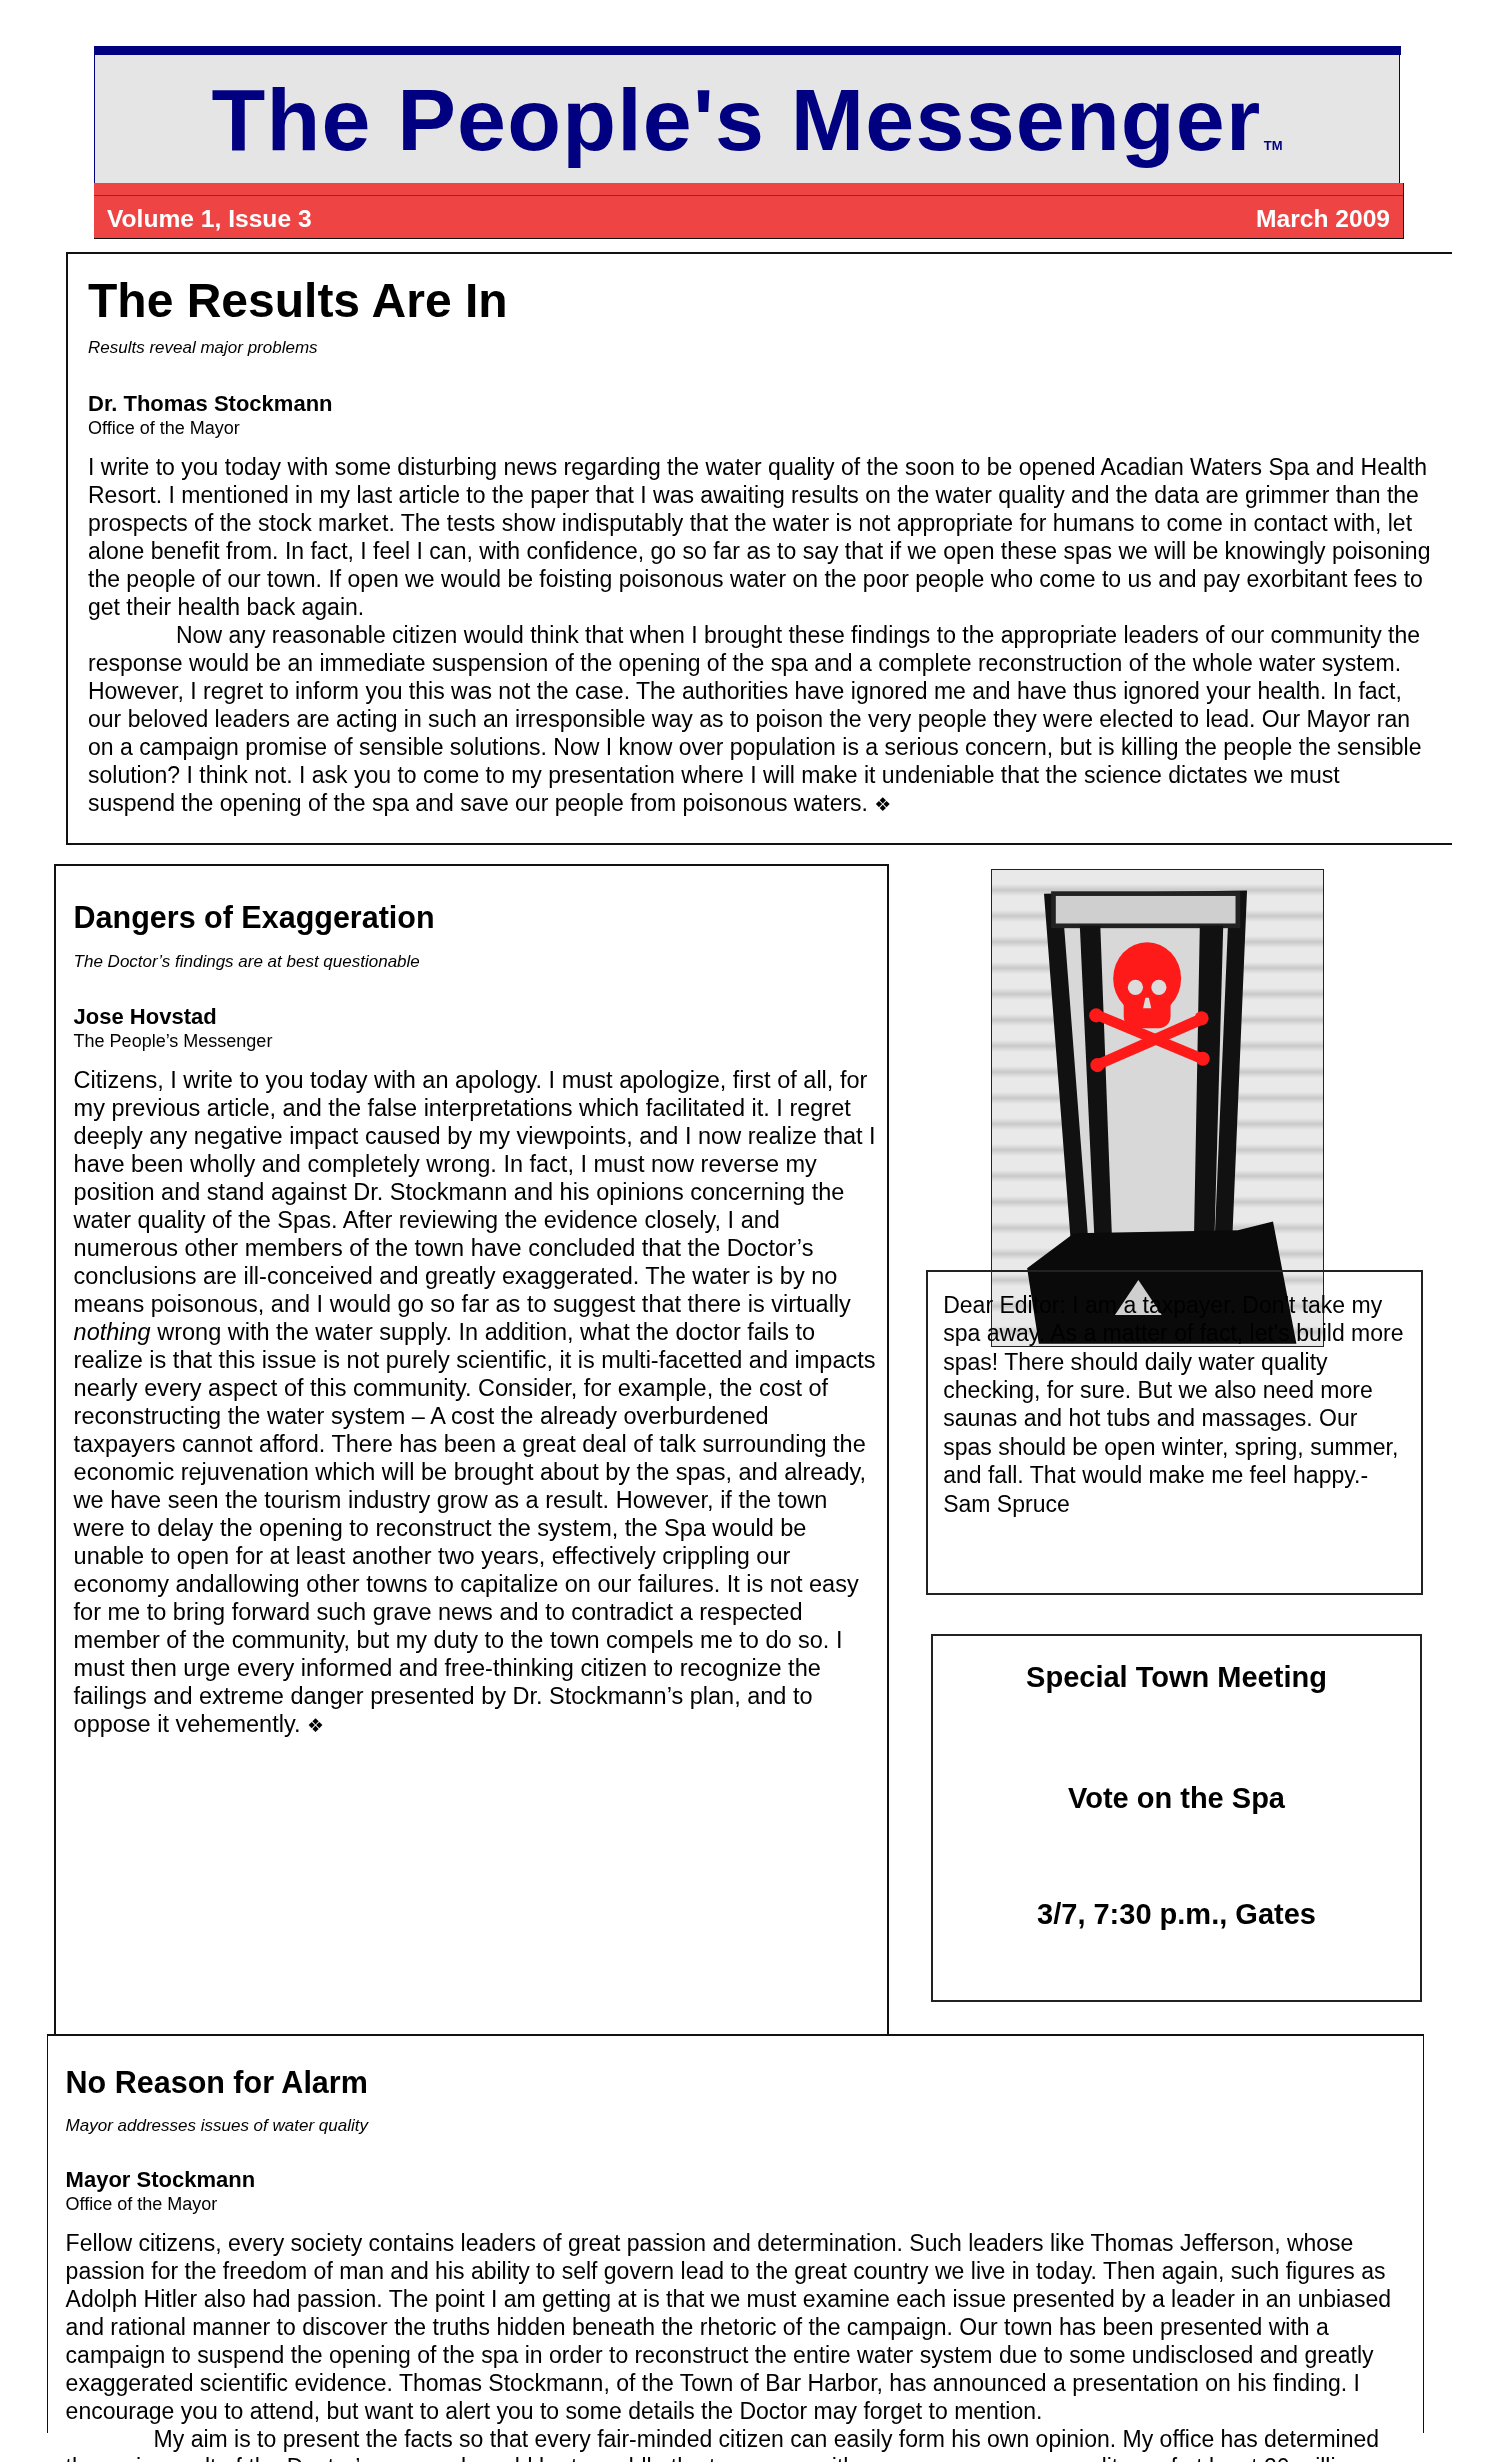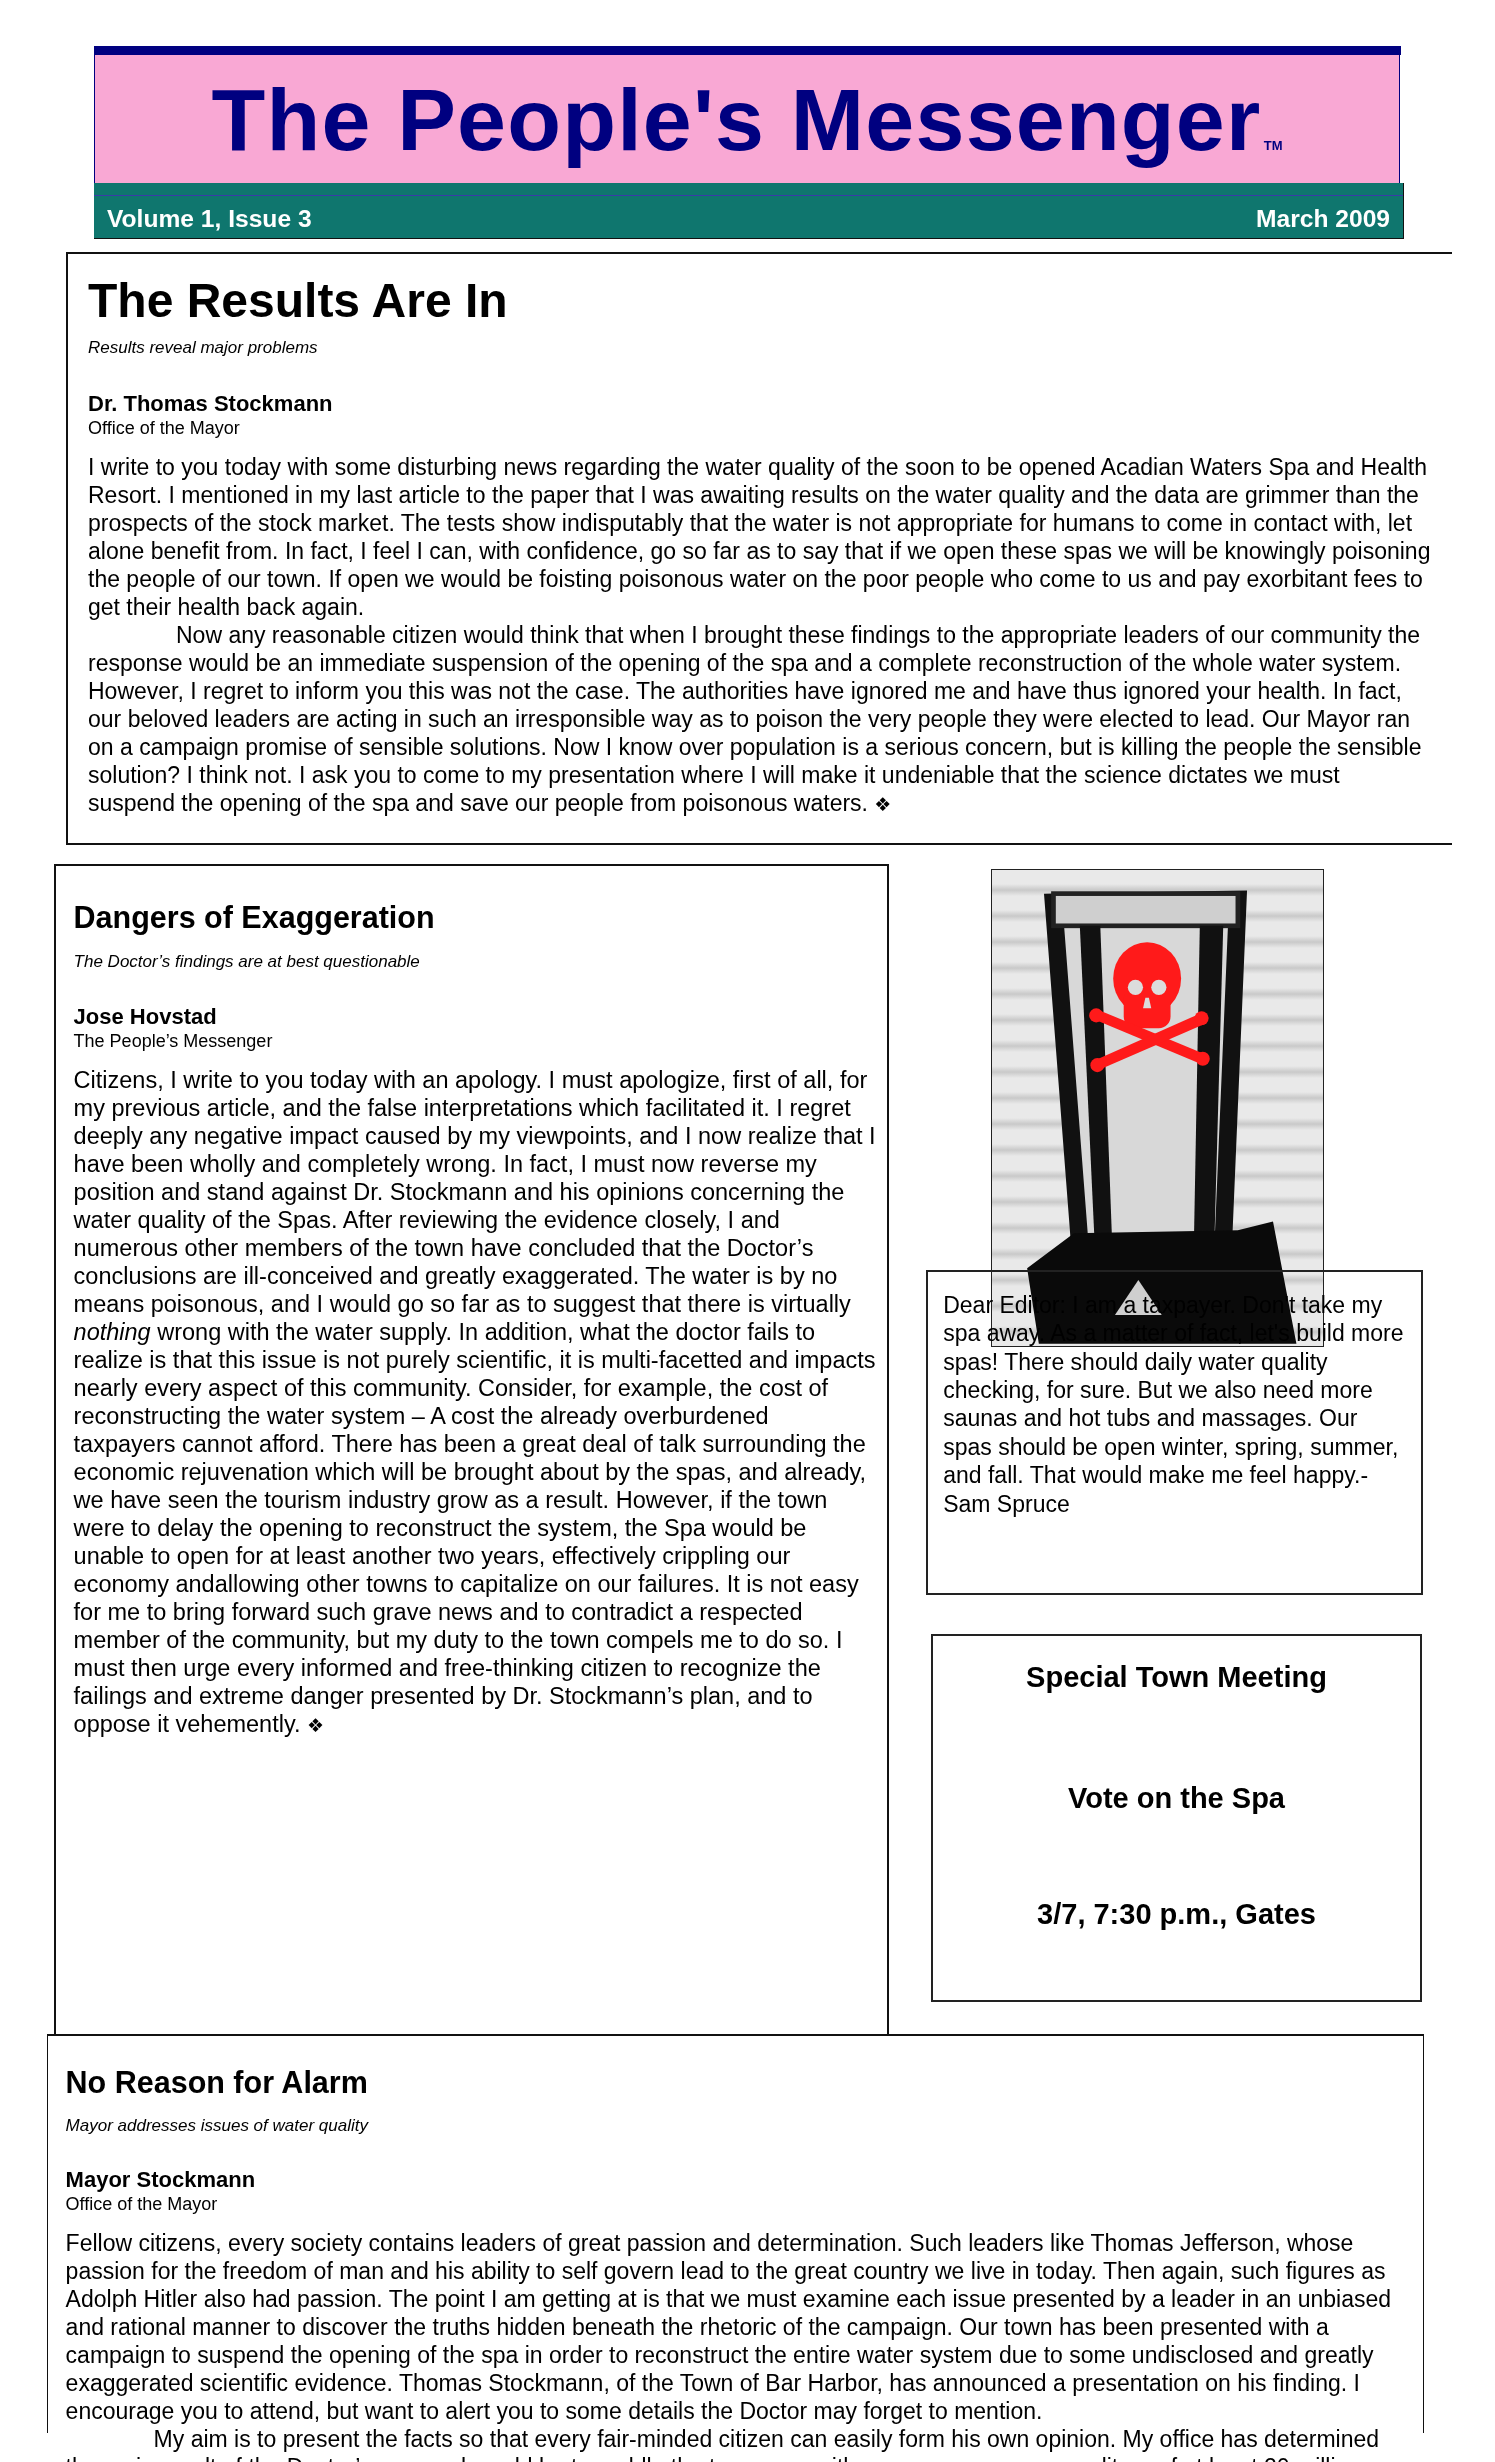--- a/index.html
+++ b/index.html
@@ -8,30 +8,30 @@
     font-family: "Liberation Sans", sans-serif; color: #000;
   }
   .abs { position: absolute; box-sizing: border-box; }
 
   
   #masthead { left: 94px; top: 46px; width: 1307px; height: 193px; }
   #masthead .topbar { position: absolute; left: 0; top: 0; width: 1307px; height: 9.4px; background: #000080; }
   #masthead .titlebox {
     position: absolute; left: 0; top: 9.4px; width: 1306px; height: 128px;
     border-left: 1.2px solid #000080; border-right: 1.2px solid #000080;
-    box-sizing: border-box; background: #f9a8d4;
+    box-sizing: border-box; background: #e5e5e5;
   }
   #masthead .title {
     position: absolute; left: 0; width: 100%; top: 21px; text-align: center;
     font-weight: bold; font-size: 88px; letter-spacing: 1.2px; color: #000080; line-height: 88px;
     white-space: nowrap;
   }
   #masthead .tm { font-size: 13px; letter-spacing: 0; vertical-align: baseline; margin-left: 2.3px; }
   #masthead .infobar {
-    position: absolute; left: 0; top: 137px; width: 1310px; height: 56px; background: #0f766e;
+    position: absolute; left: 0; top: 137px; width: 1310px; height: 56px; background: #ef4444;
     border-bottom: 1.8px solid #111; border-right: 1.8px solid #111; box-sizing: border-box;
   }
   #masthead .infobar .line { position: absolute; left: 0; right: 0; top: 11.7px; height: 1.2px; background: #3a3aa8; }
   #masthead .vol, #masthead .date {
     position: absolute; top: 21px; color: #fff; font-weight: bold; font-size: 24.6px; line-height: 29px;
   }
   #masthead .vol { left: 13px; }
   #masthead .date { right: 13px; }
 
   

